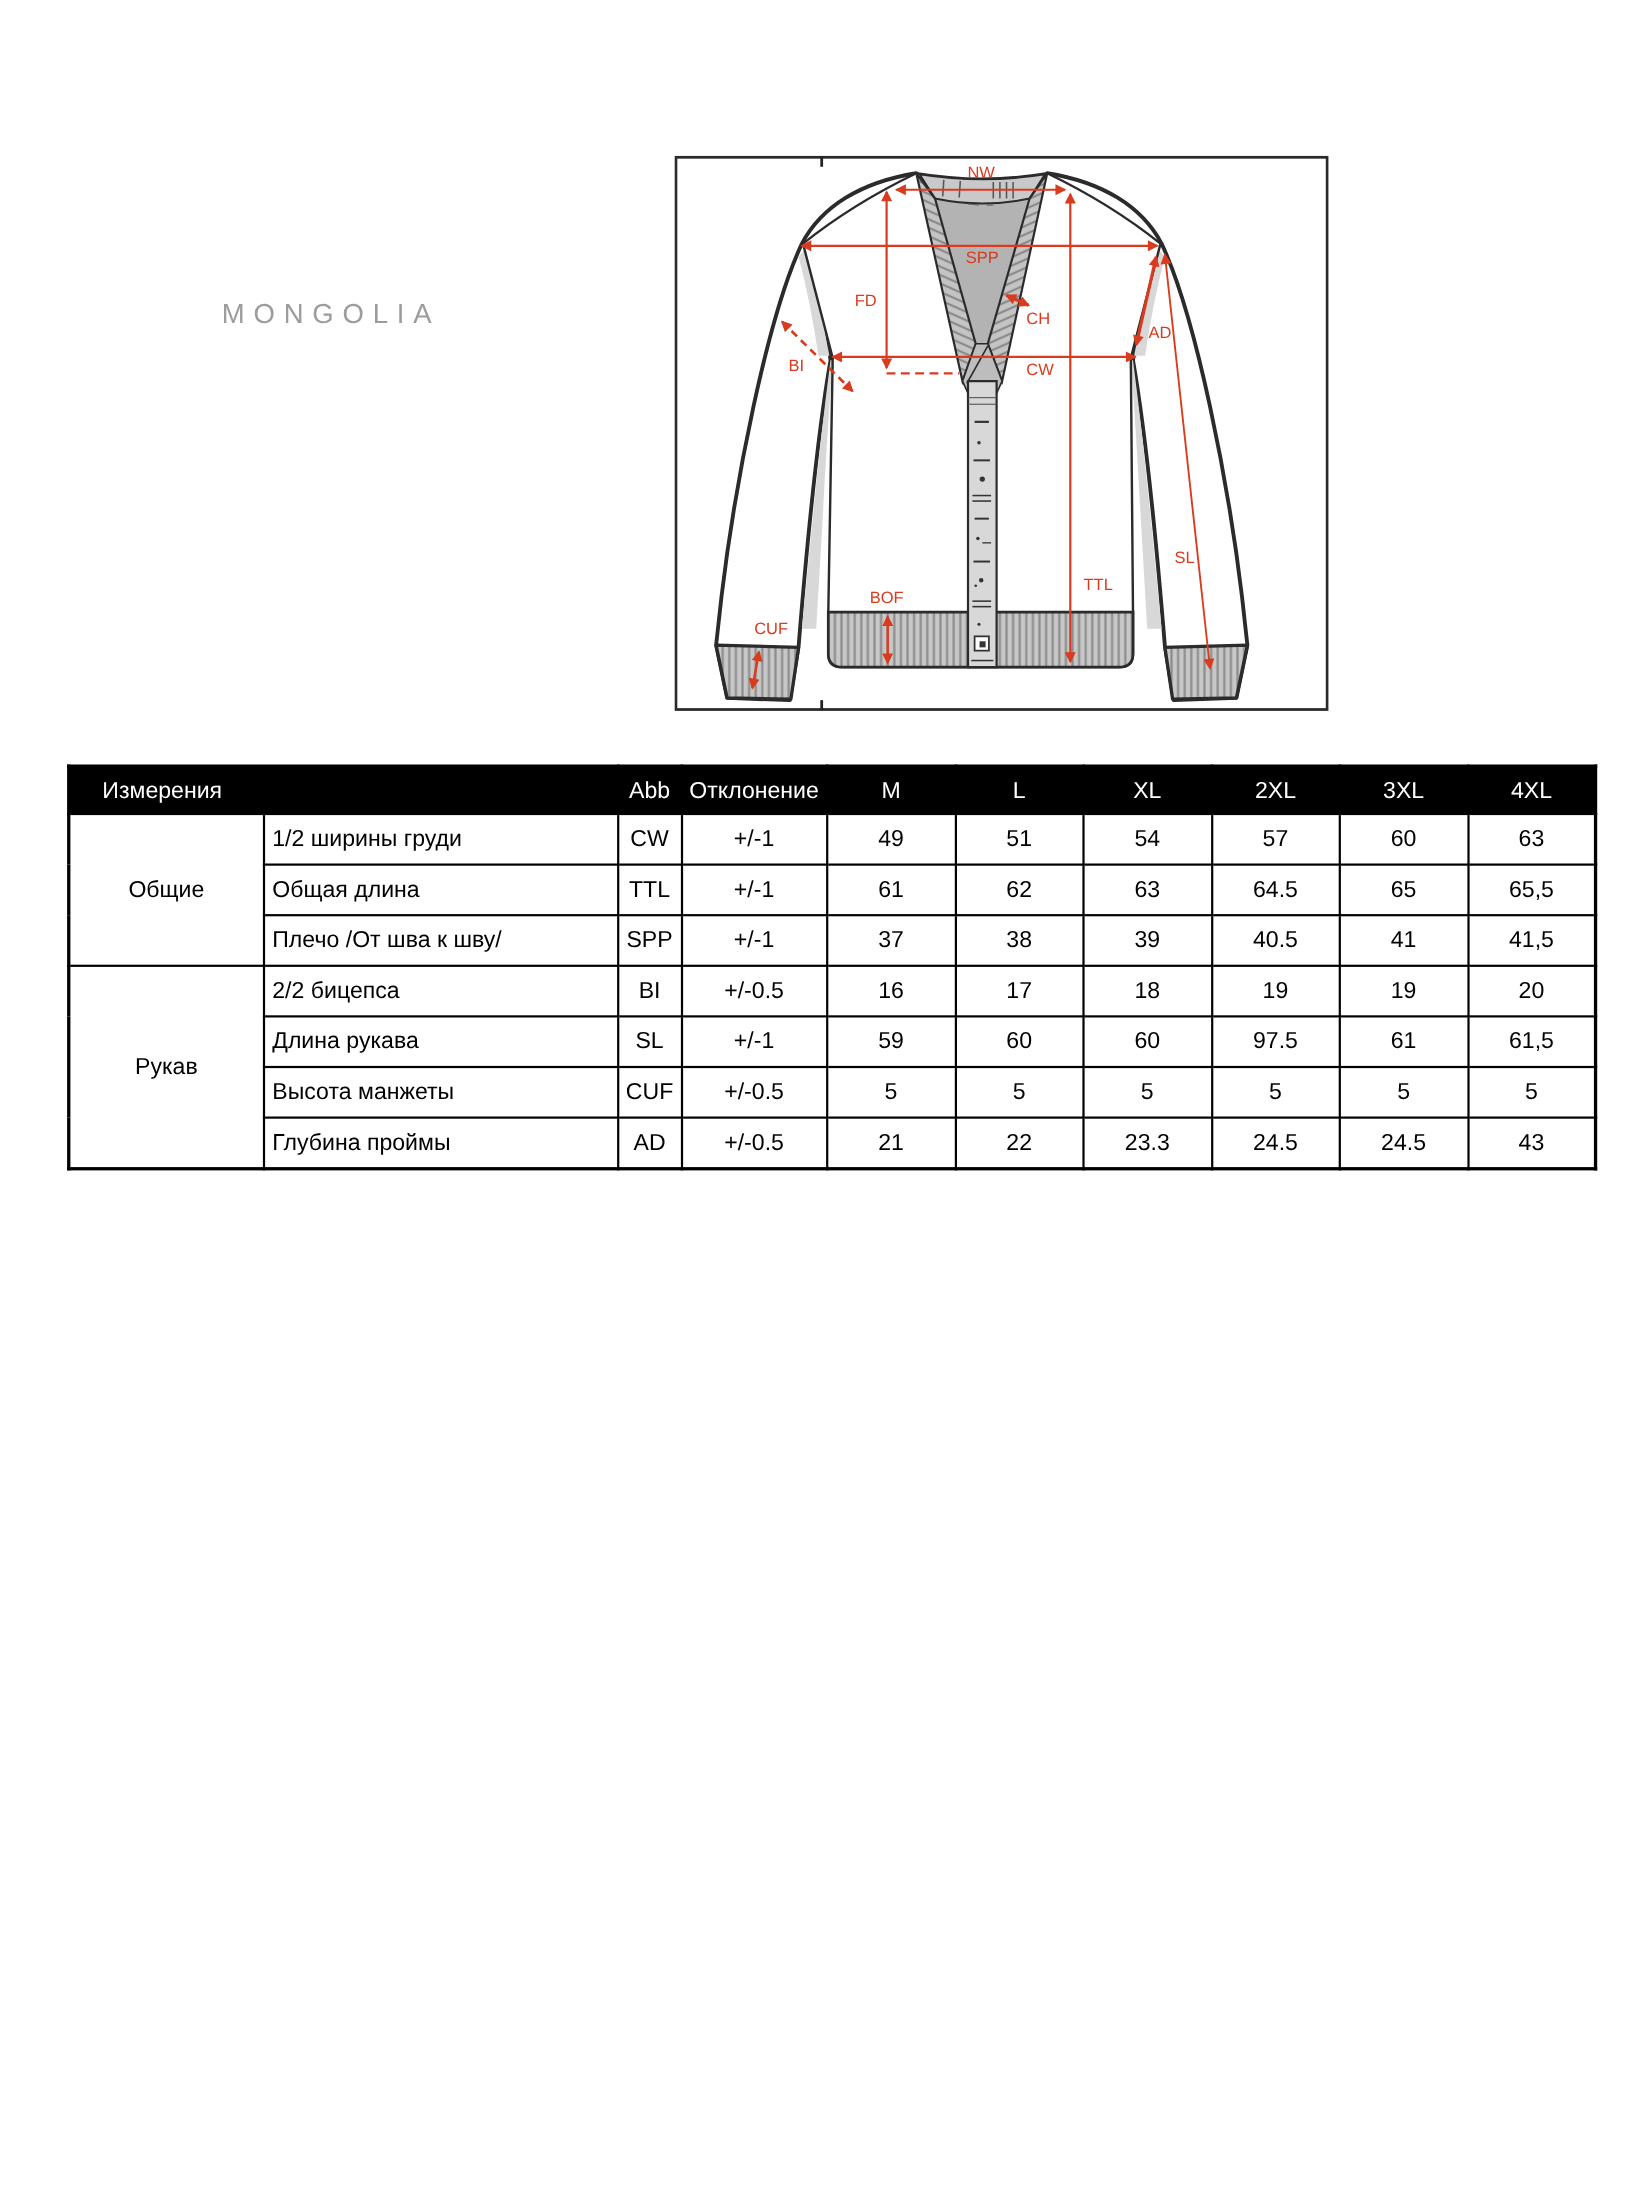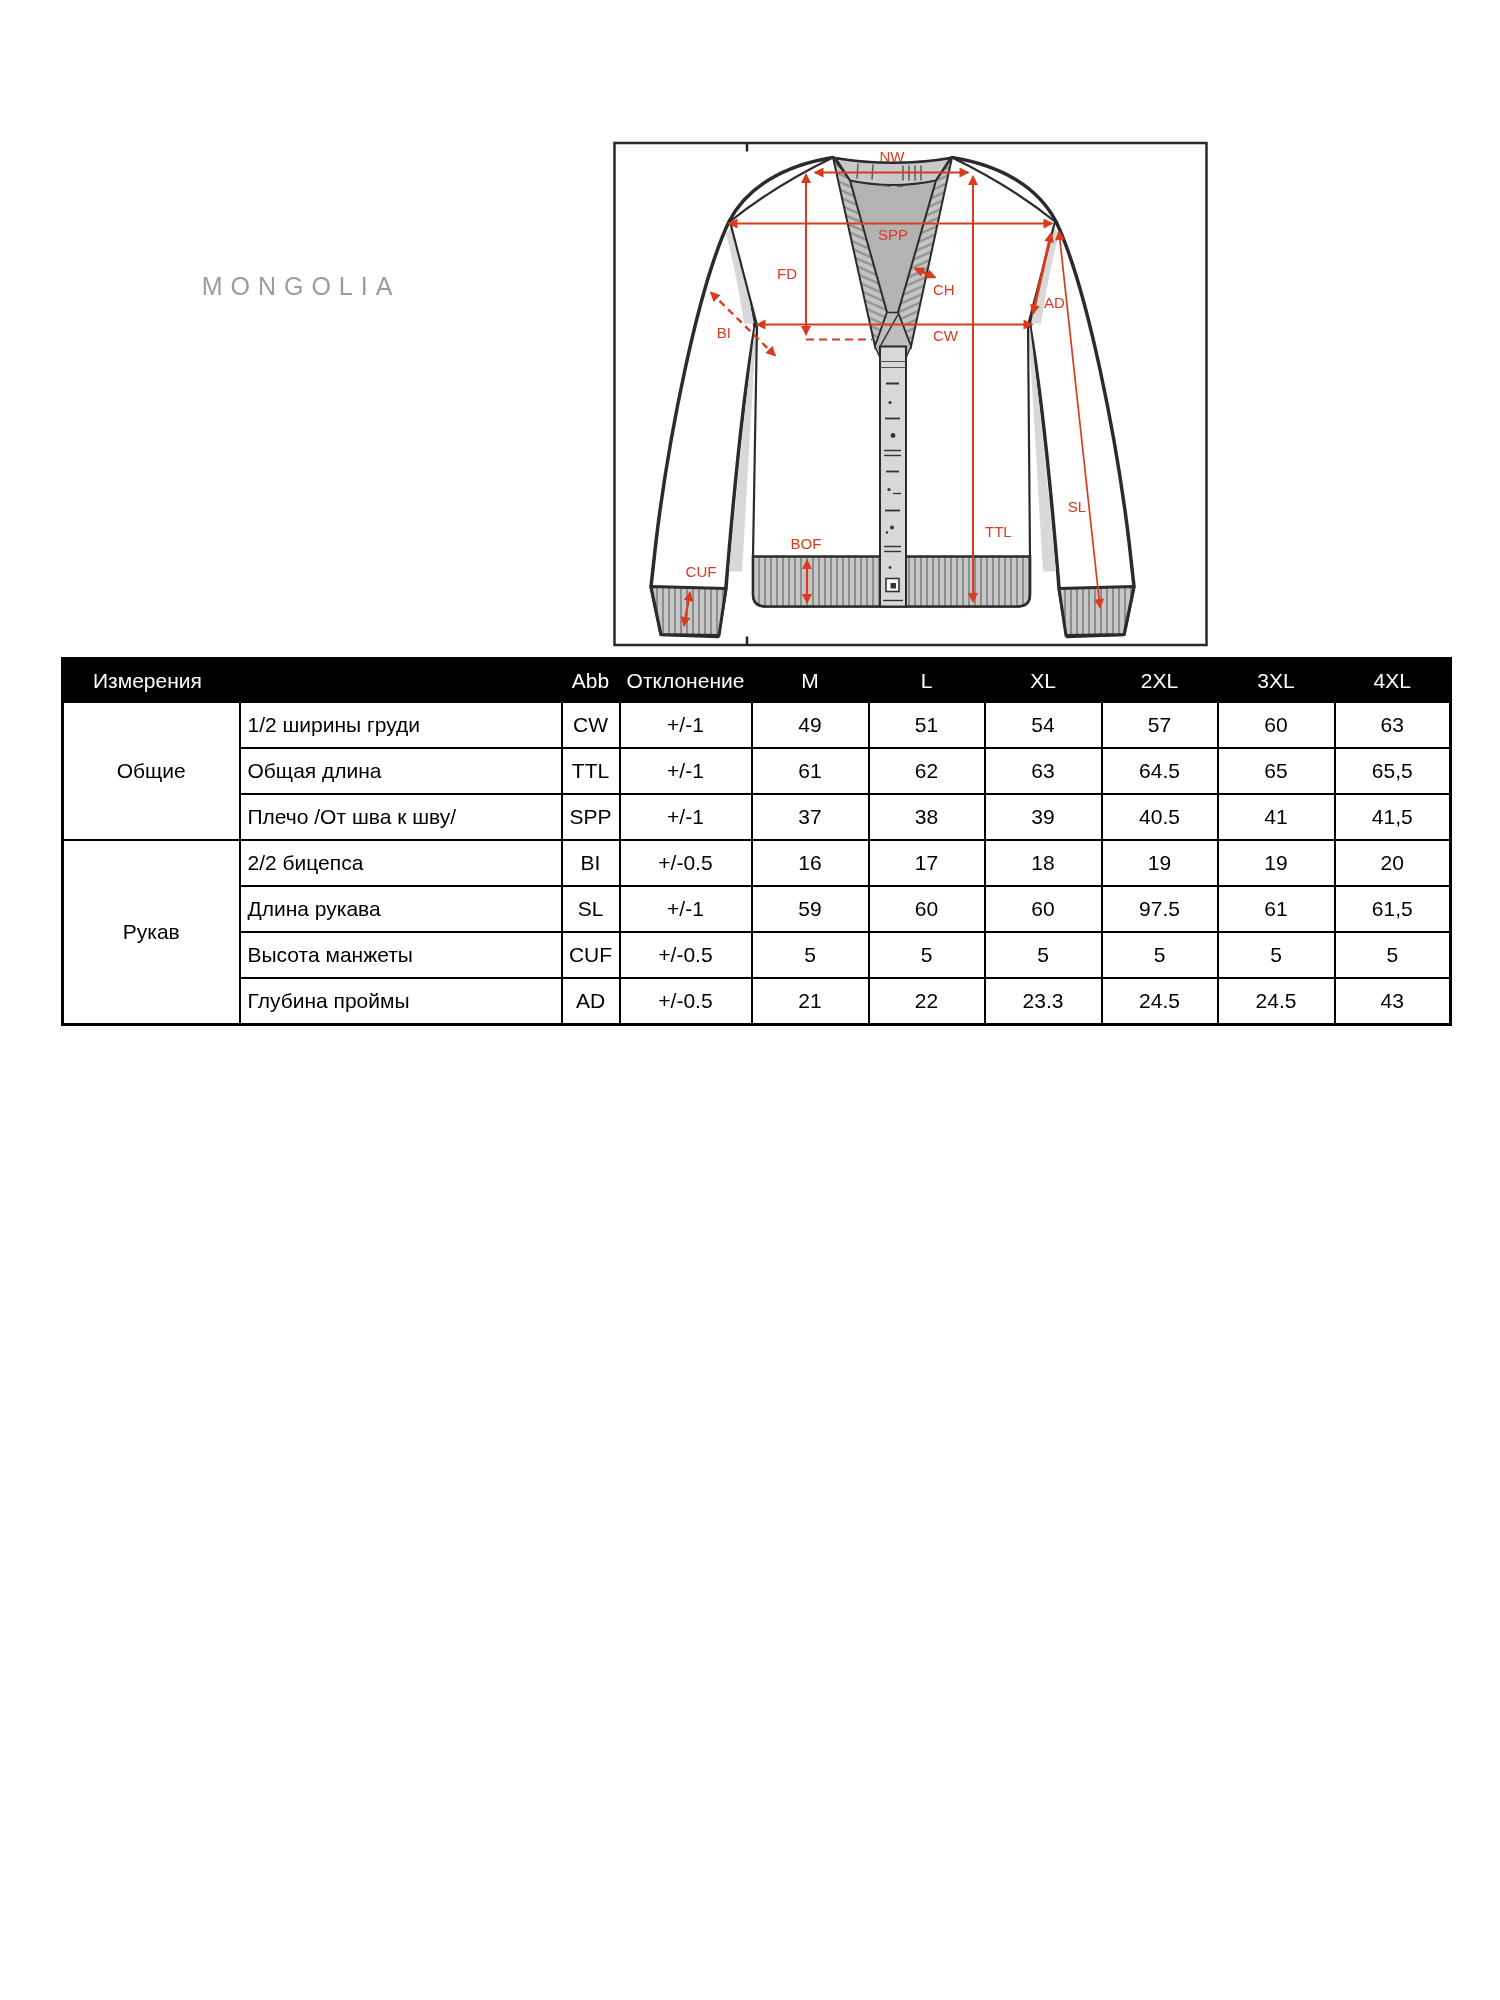--- a/index.html
+++ b/index.html
@@ -12,21 +12,21 @@
   .logo-name { font-size:97px; line-height:1; letter-spacing:3px; font-weight:400; }
   .logo-sub  { font-size:25px; letter-spacing:8px; font-weight:400; }
   
   .diagram { position:absolute; left:613px; top:92px; width:595px; height:604px;text-decoration:underline; }
   .diagram svg { display:block; width:100%; height:100%; }
   .mlabel { font-size:15px; font-family:"Liberation Sans", sans-serif; }
   
   .size-table { position:absolute; left:61px; top:657px; }
   table.spec {
     border-collapse:collapse; table-layout:fixed; width:1388px;
-    font-size:21px; border:3px solid #000;
+    font-size:21px; border:3px solid #000;margin-top:38px;
   }
   table.spec th, table.spec td { border:2px solid #000; padding:0; }
   table.spec thead th {
     background:#000; color:#fff; font-weight:400; height:41px; text-align:center;
   }
   table.spec thead th.meas { text-align:left; padding-left:29px; }
   table.spec tbody td { height:44px; text-align:center; background:#fff; }
   table.spec td.name { text-align:left; padding-left:7px; }
   table.spec td.group { text-align:center; }
 </style>

